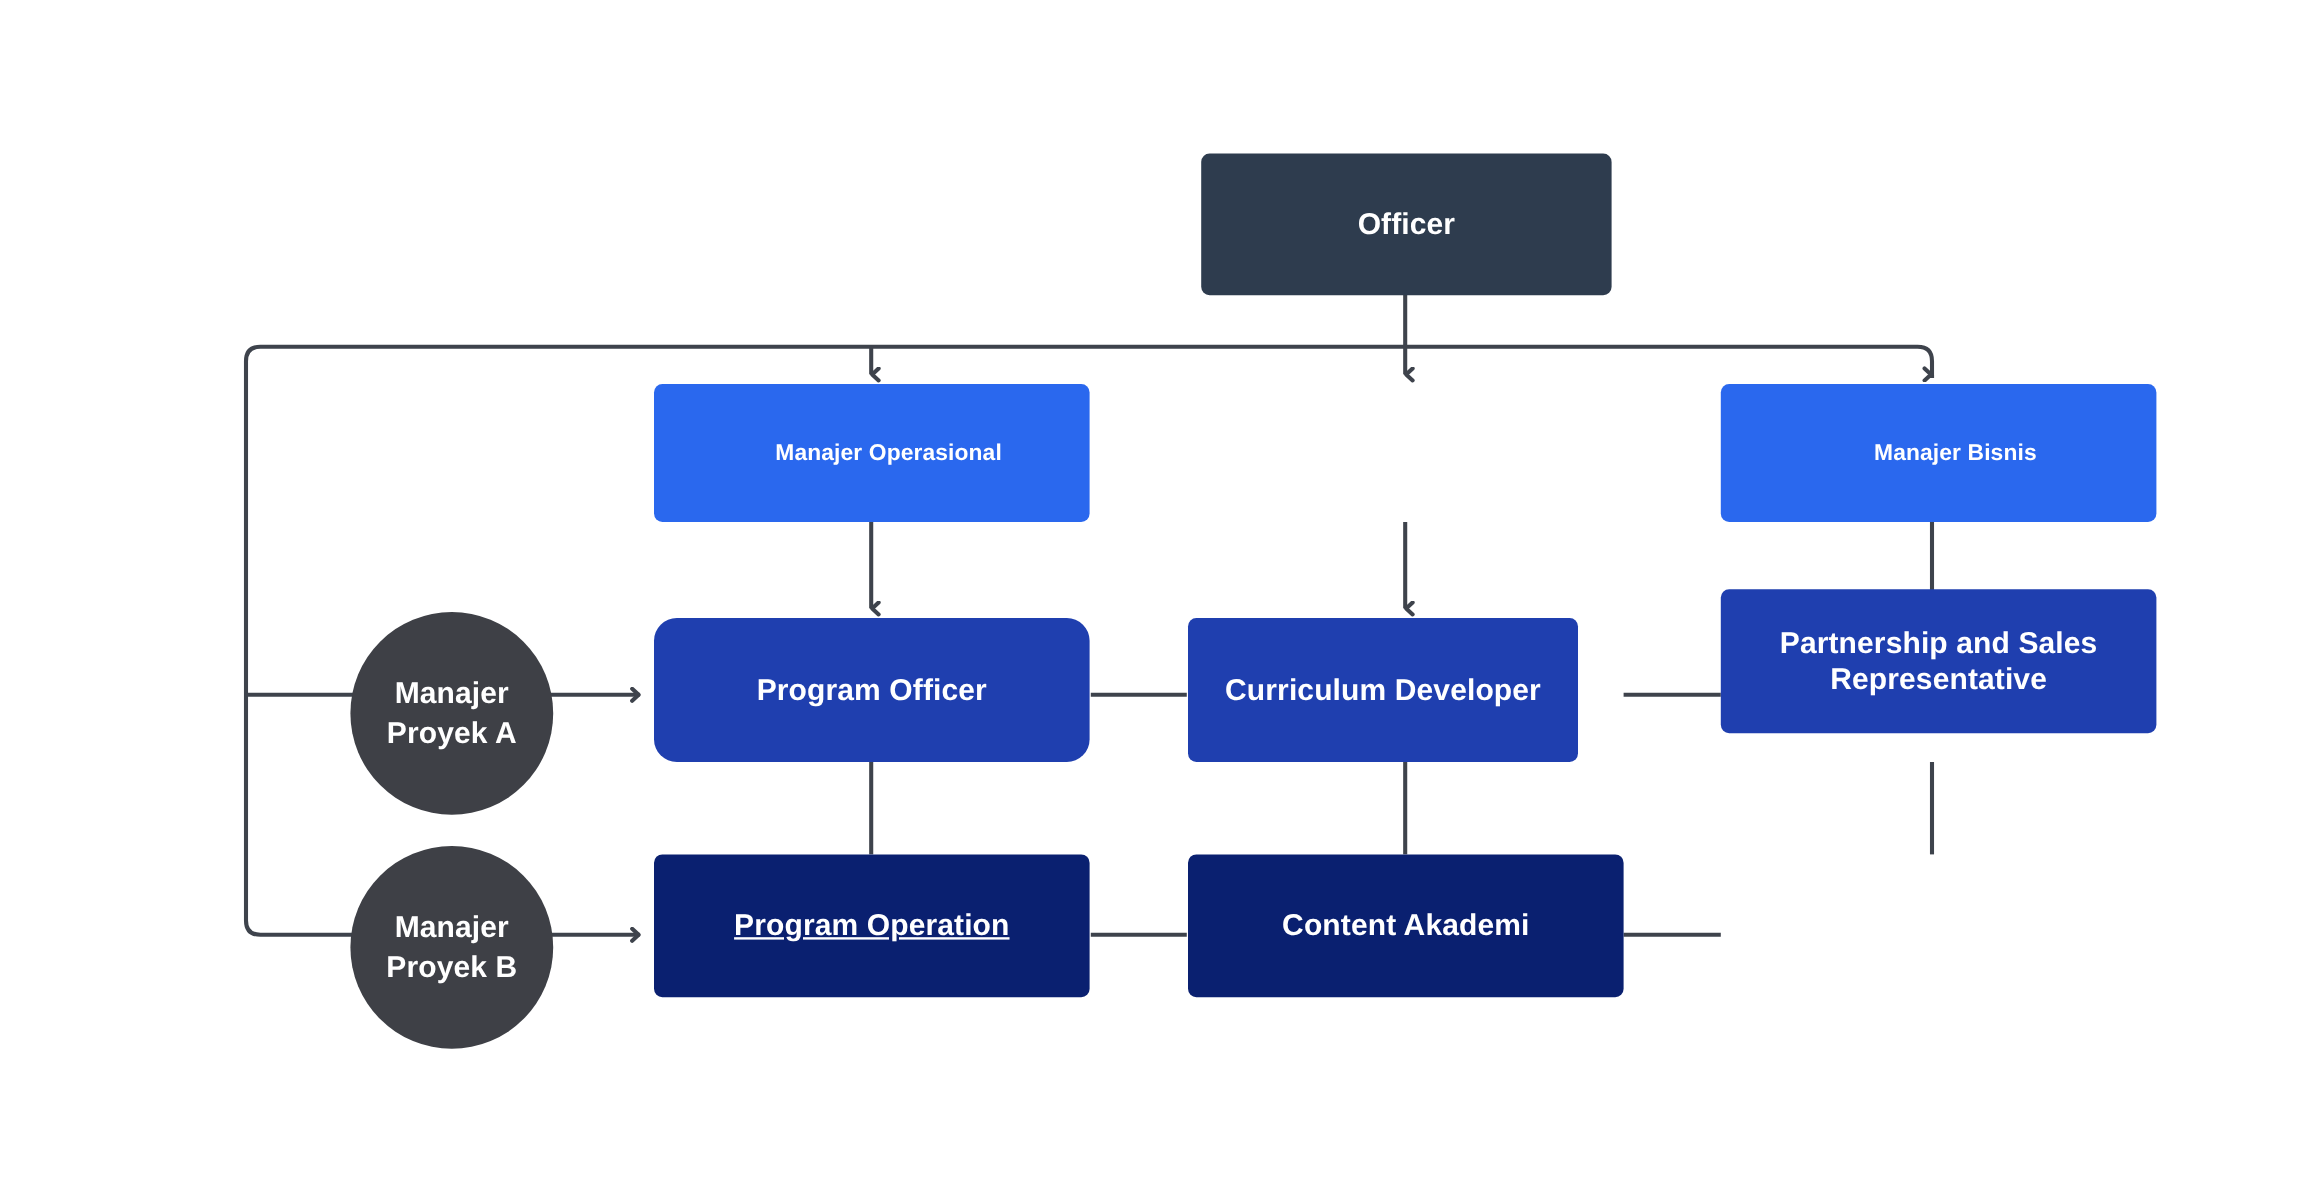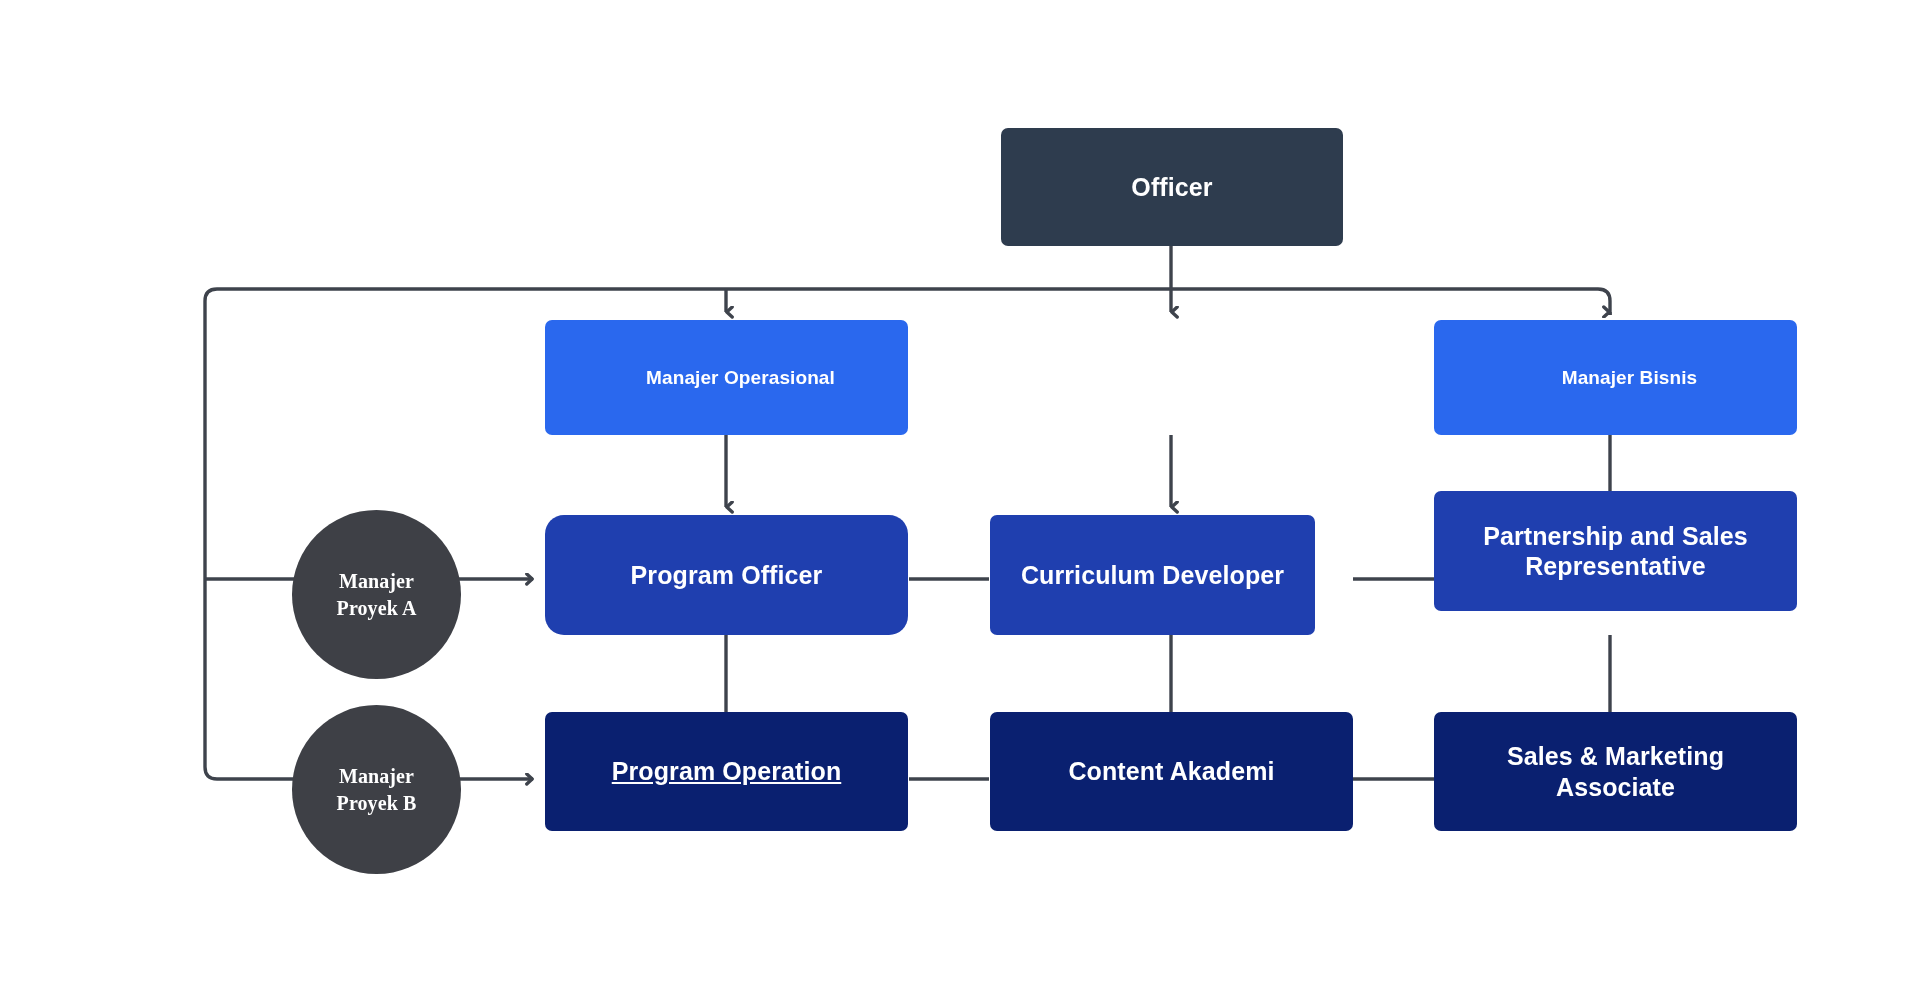--- a/index.html
+++ b/index.html
@@ -40,21 +40,21 @@
   .node-box {
     border-radius: 7px;
   }
   .node-circle {
     border-radius: 50%;
   }
   .lvl-director  { background: #2e3c4e; font-size: 25px; }
   .lvl-manager   { background: #2a68ee; font-size: 19px; padding-left: 28px; }
   .lvl-officer   { background: #1f3faf; font-size: 25px; }
   .lvl-staff     { background: #0a2070; font-size: 25px; }
-  .lvl-project   { background: #3e4046; font-size: 20px; line-height: 1.32; font-family: Liberation Serif, serif; }
+  .lvl-project   { background: #3e4046; font-size: 25px; line-height: 1.32; }
   .node-label {
     display: block;
     padding: 0 14px;
     white-space: pre-line;
   }
 </style>
 </head>
 <body>
 
 <div id="chart-root">
@@ -138,18 +138,14 @@
   </div>
 
   <div class="node node-box lvl-staff" style="left:545px; top:712px; width:363px; height:119px;text-decoration:underline;">
     <span class="node-label">Program Operation</span>
   </div>
 
   <div class="node node-box lvl-staff" style="left:990px; top:712px; width:363px; height:119px;">
     <span class="node-label">Content Akademi</span>
   </div>
 
-  <div class="node node-box lvl-staff" style="left:1434px; top:712px; width:363px; height:119px;">
-    <span class="node-label">Sales &amp; Marketing
-Associate</span>
-  </div>
 
 </div>
 
 </body></html>

